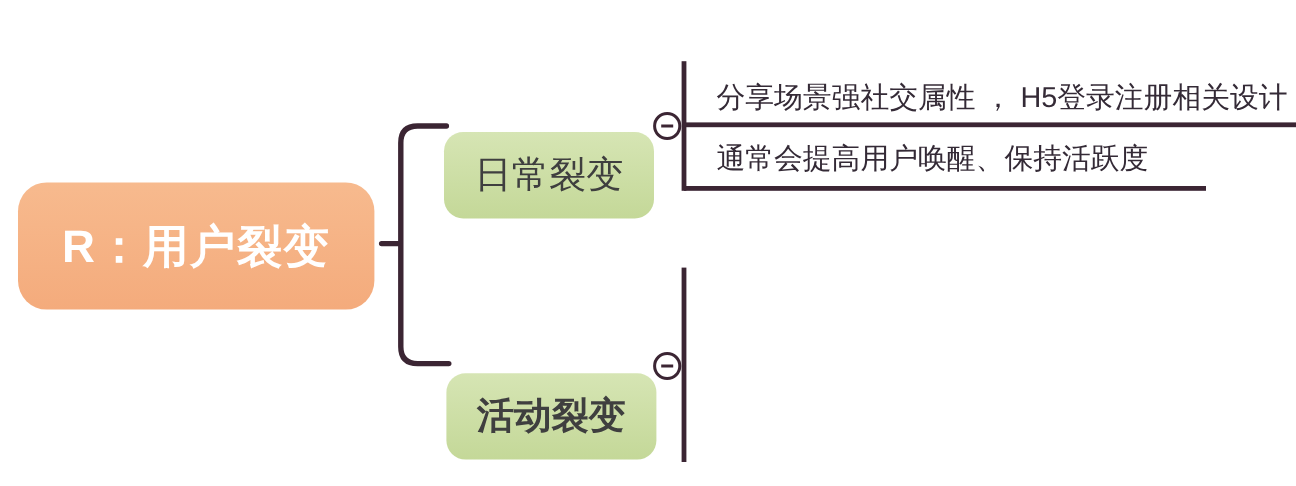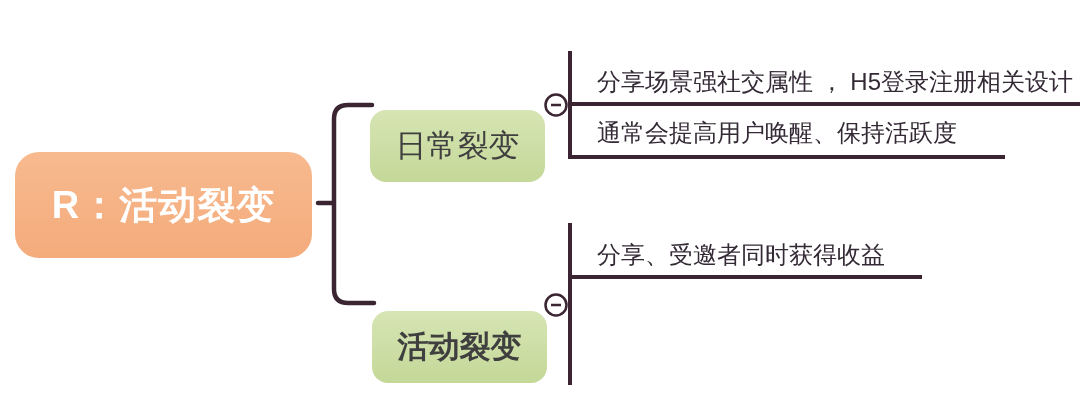--- a/index.html
+++ b/index.html
@@ -94,23 +94,22 @@
 
     <g>
       <circle cx="556" cy="305" r="10.5" fill="#ffffff" stroke="#3b2533" stroke-width="2.5"></circle>
       <line x1="551" y1="305" x2="561" y2="305" stroke="#3b2533" stroke-width="2.5"></line>
     </g>
   </svg>
 
   <div class="trunk trunk-top"></div>
   <div class="trunk trunk-bottom"></div>
 
-  <div class="node node-root">R：活动裂变</div>
+  <div class="node node-root">R：用户裂变</div>
 
   <div class="node node-branch branch-daily">日常裂变</div>
   <div class="node node-branch branch-activity">活动裂变</div>
 
   <div class="leaf" style="top:62px;  width:500px;">分享场景强社交属性 ， H5登录注册相关设计</div>
   <div class="leaf" style="top:115px; width:408px;font-family:Liberation Mono, monospace;">通常会提高用户唤醒、保持活跃度</div>
 
-  <div class="leaf" style="top:235px; width:325px;">分享、受邀者同时获得收益</div>
 
 </div>
 
 </body></html>

